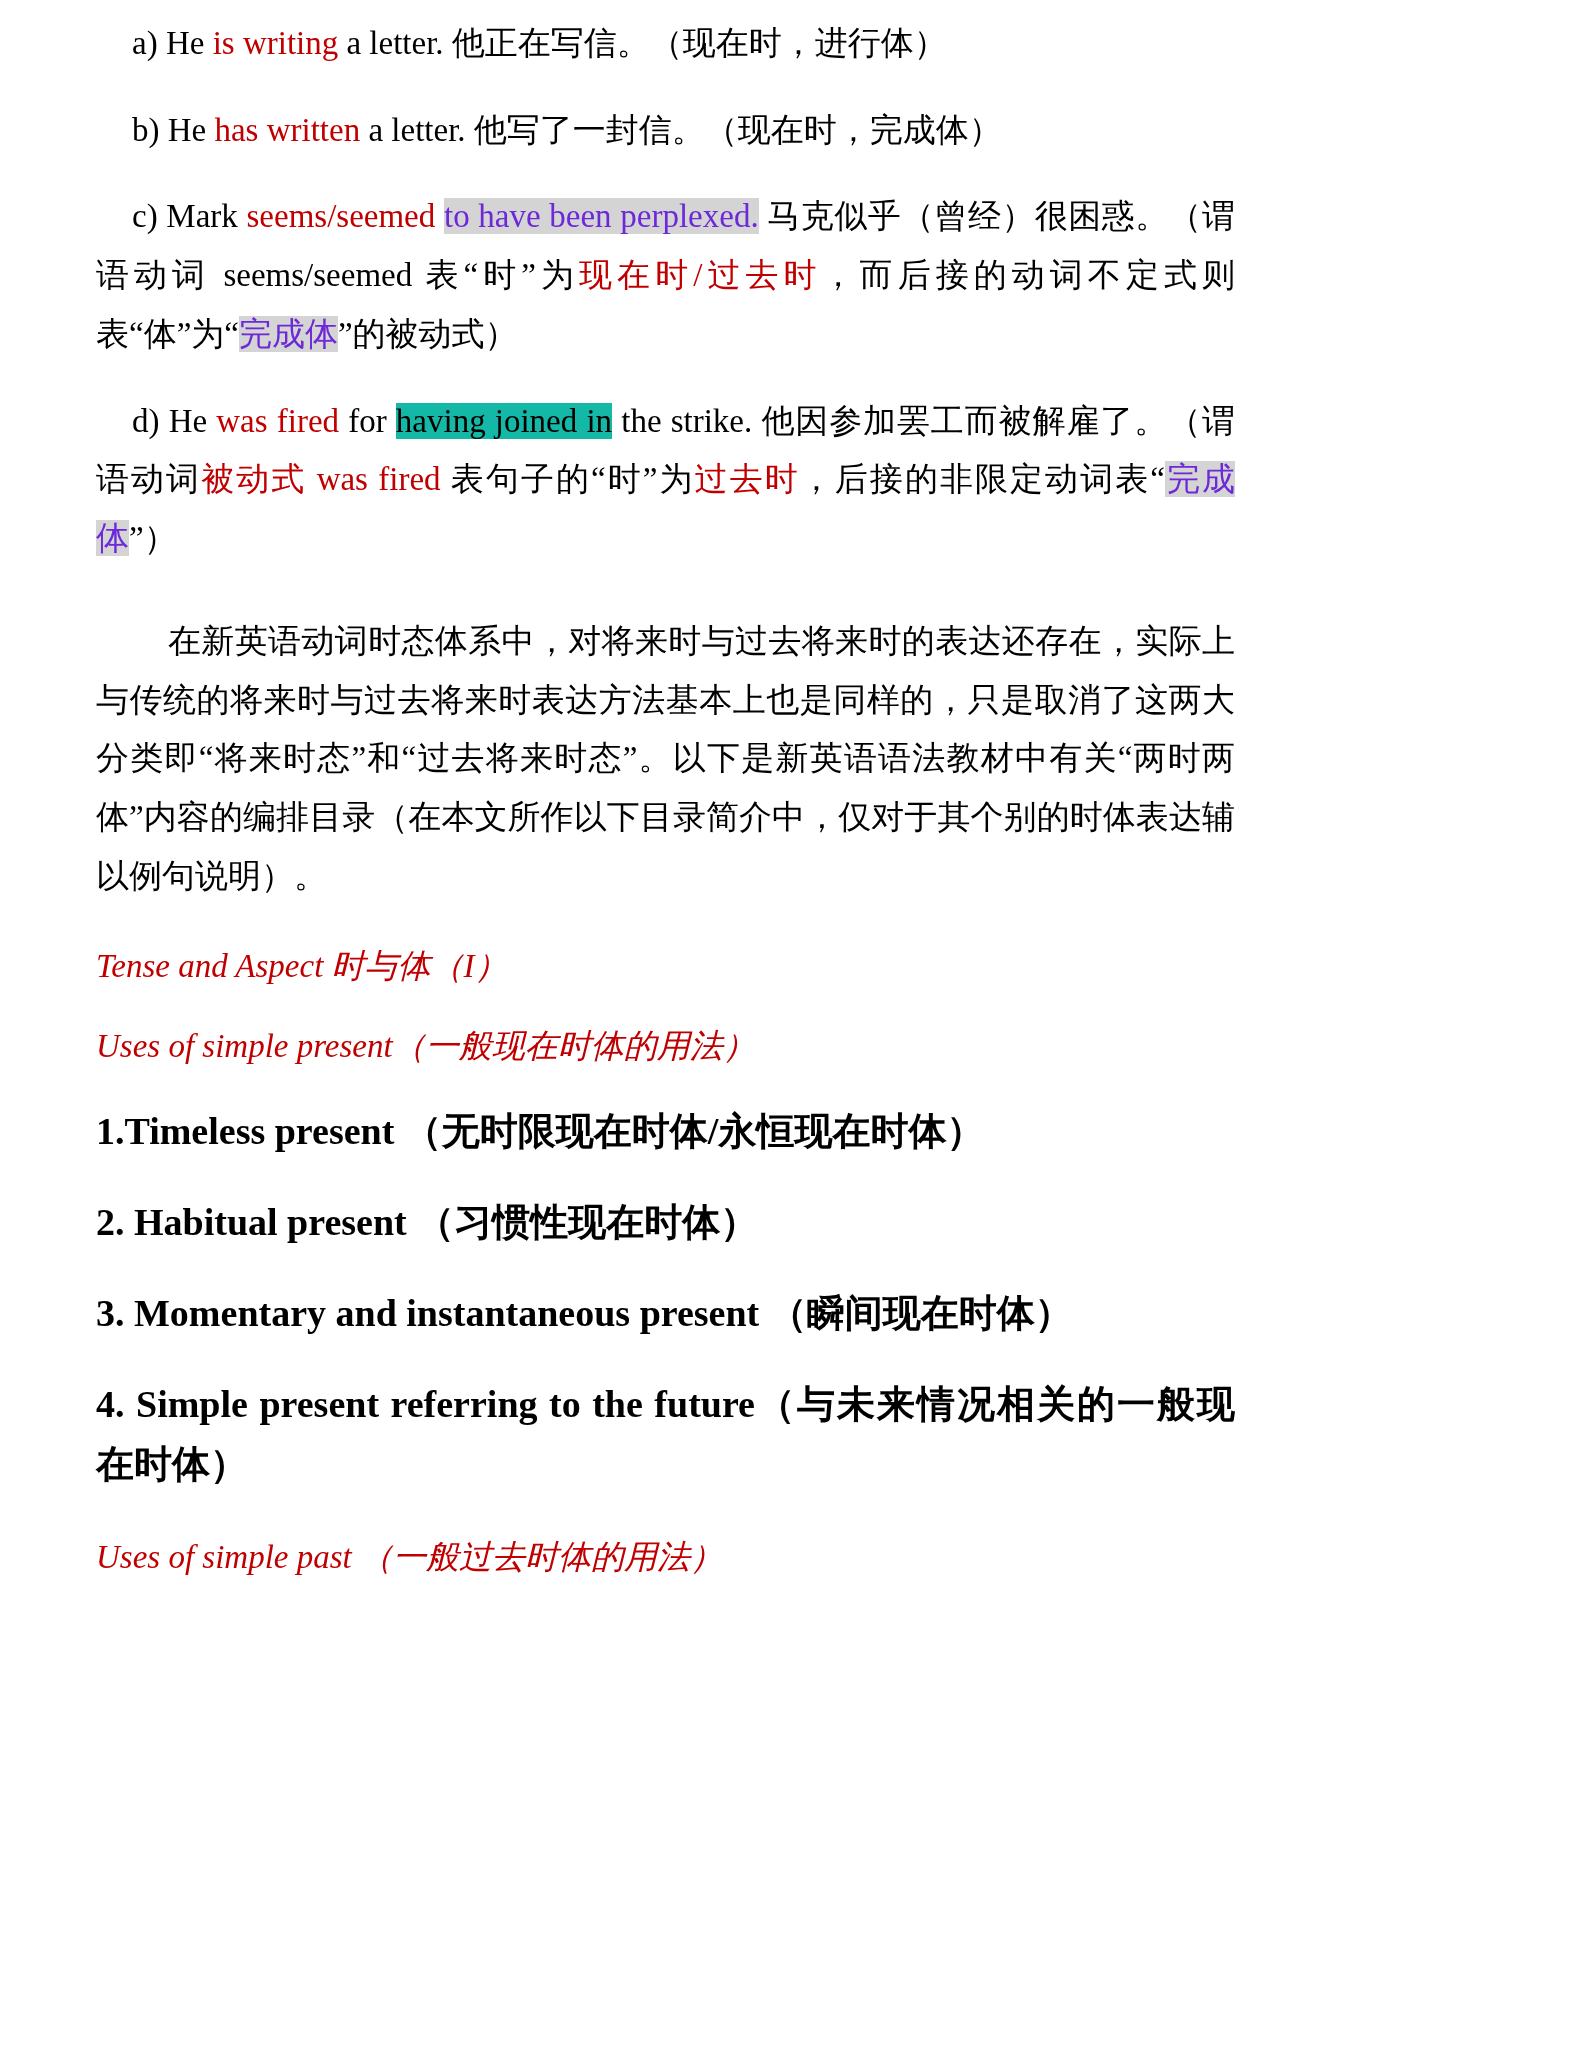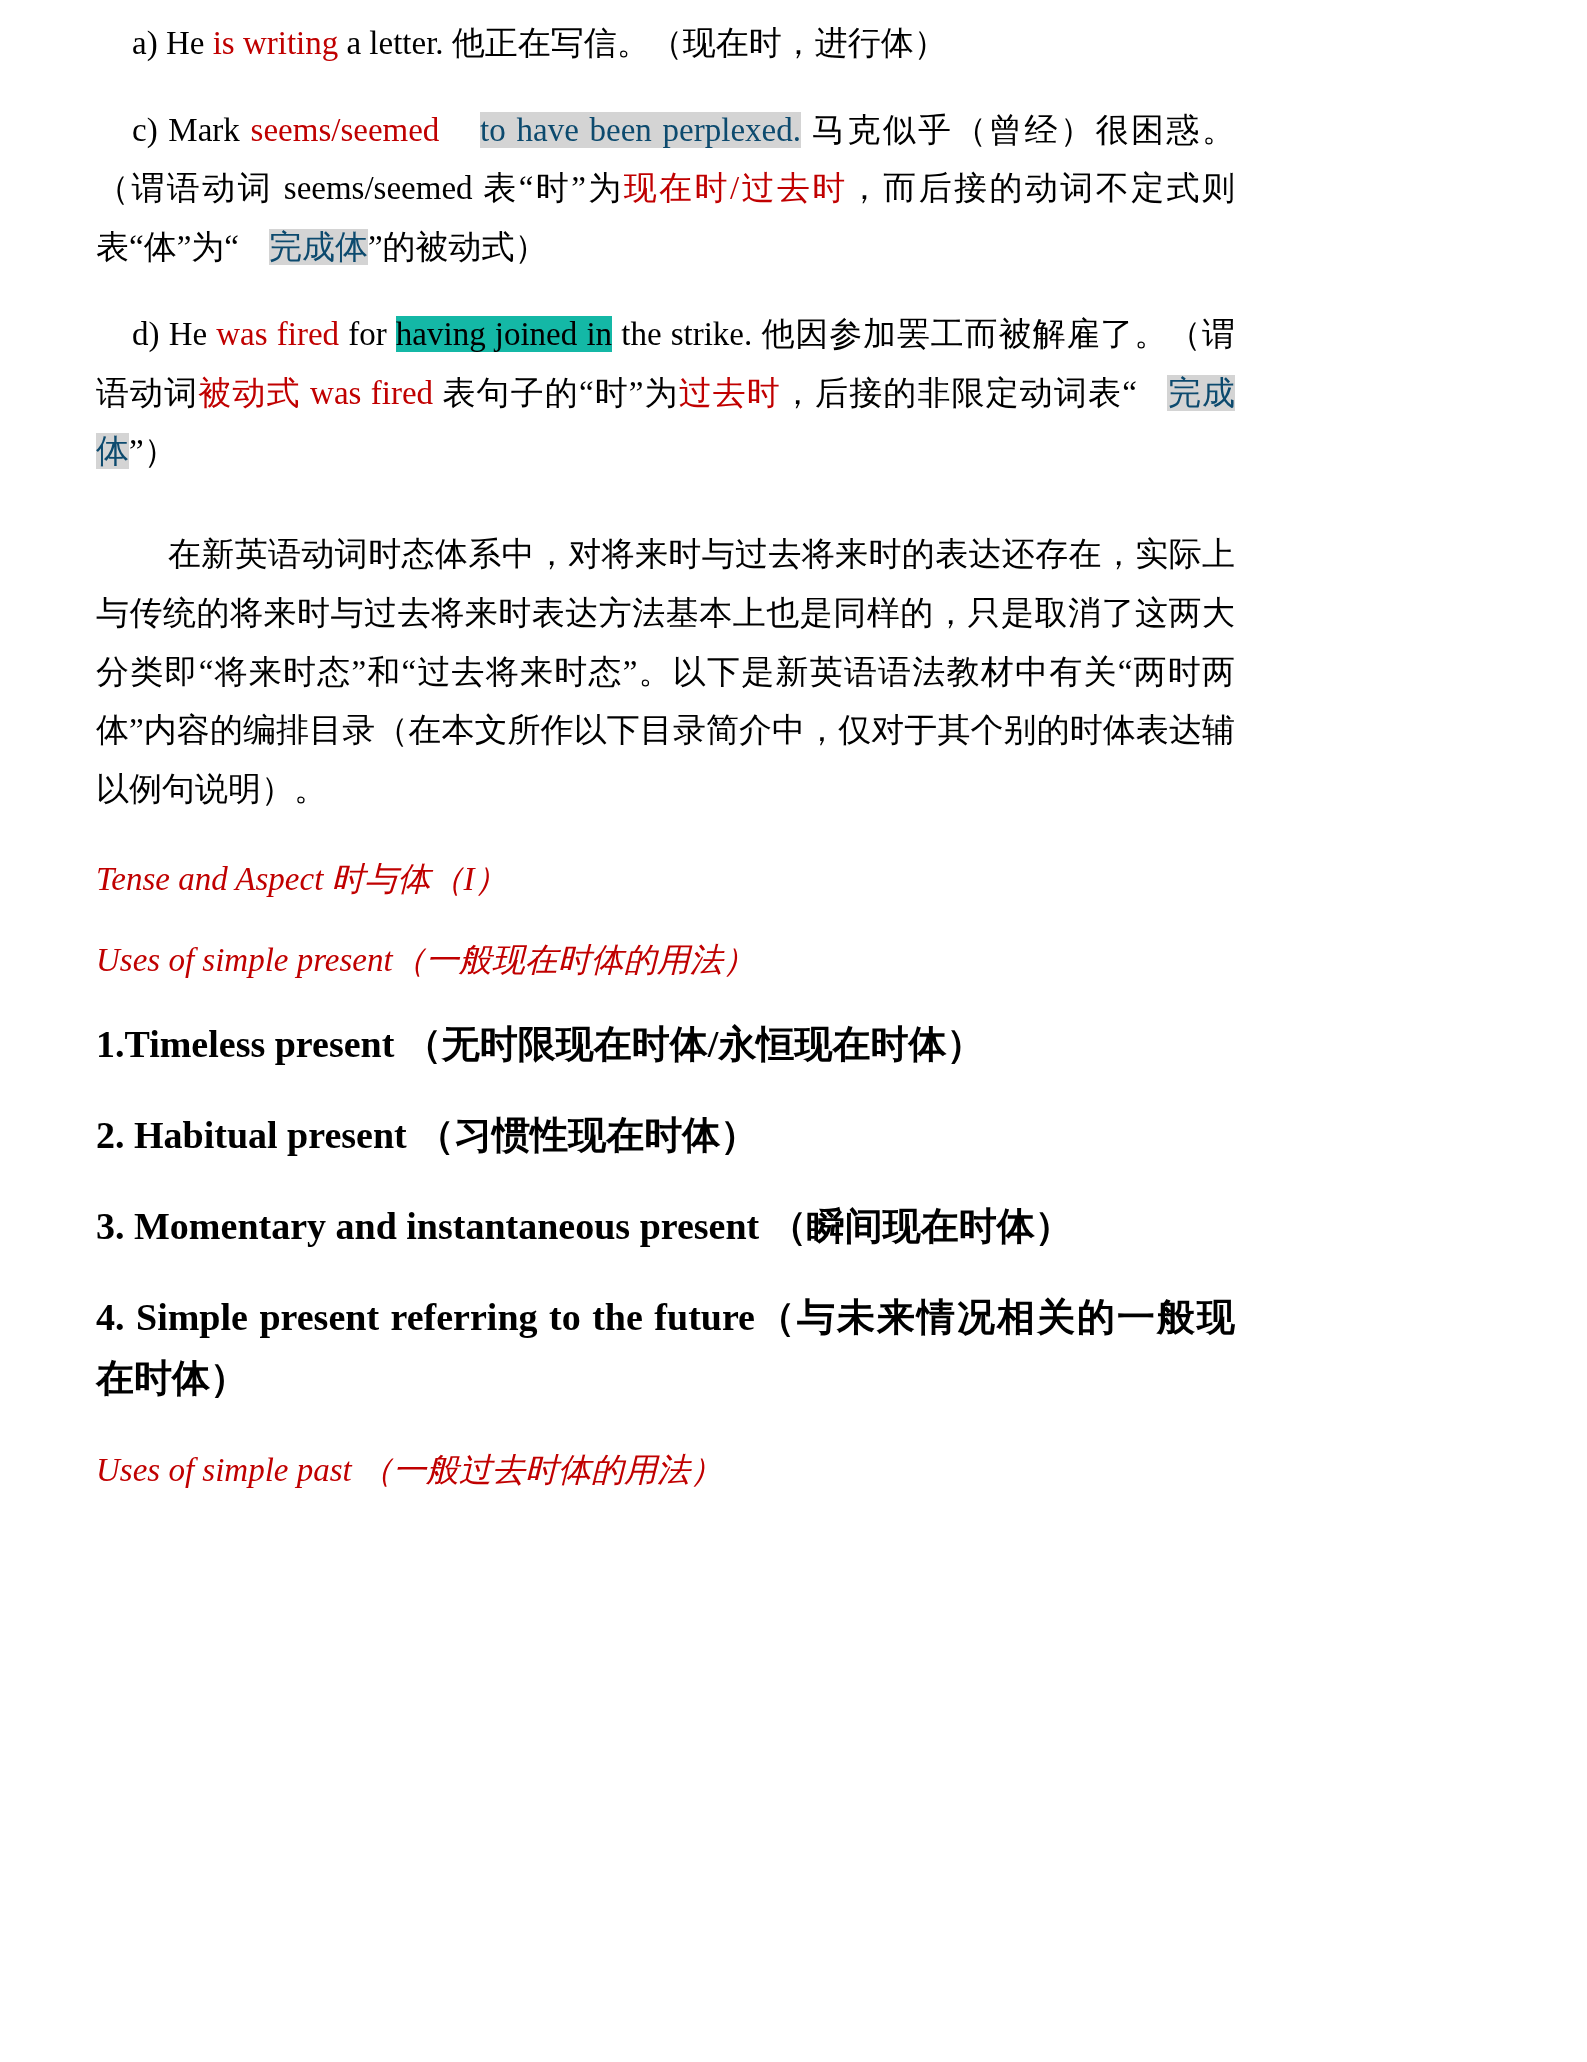--- a/index.html
+++ b/index.html
@@ -34,23 +34,22 @@
   .indent2 {
     text-indent: 72px;
   }
   .red {
     color: #c00000;
   }
   .hl {
     background: #14b8a6;
   }
   .red.hl {
-    color: #0c4a6e;
+    color: #6d28d9;
     background: #d4d4d4;
-    margin-left: 30px;
   }
   .heading-red {
     color: #c00000;
     font-size: 33px;
     line-height: 1.6;
     font-style: italic;
   }
   .list-item {
     font-size: 38px;
     line-height: 1.6;
@@ -62,20 +61,23 @@
 </style>
 </head>
 <body>
 
 <div class="page">
 
   <p class="blk indent1">
     <span>a) He </span><span class="red">is writing</span><span> a letter. 他正在写信。（现在时，进行体）</span>
   </p>
 
+  <p class="blk indent1">
+    <span>b) He </span><span class="red">has written</span><span> a letter. 他写了一封信。（现在时，完成体）</span>
+  </p>
 
   <p class="blk indent1">
     <span>c) Mark </span><span class="red">seems/seemed </span><span class="red hl">to have been perplexed.</span><span> 马克似乎（曾经）很困惑。（谓语动词 seems/seemed 表“时”为</span><span class="red">现在时/过去时</span><span>，而后接的动词不定式则表“体”为“</span><span class="red hl">完成体</span><span>”的被动式）</span>
   </p>
 
   <p class="blk indent1">
     <span>d) He </span><span class="red">was fired</span><span> for </span><span class="hl">having joined in</span><span> the strike. 他因参加罢工而被解雇了。（谓语动词</span><span class="red">被动式 was fired</span><span> 表句子的“时”为</span><span class="red">过去时</span><span>，后接的非限定动词表“</span><span class="red hl">完成体</span><span>”）</span>
   </p>
 
   <div class="spacer-md"></div>

